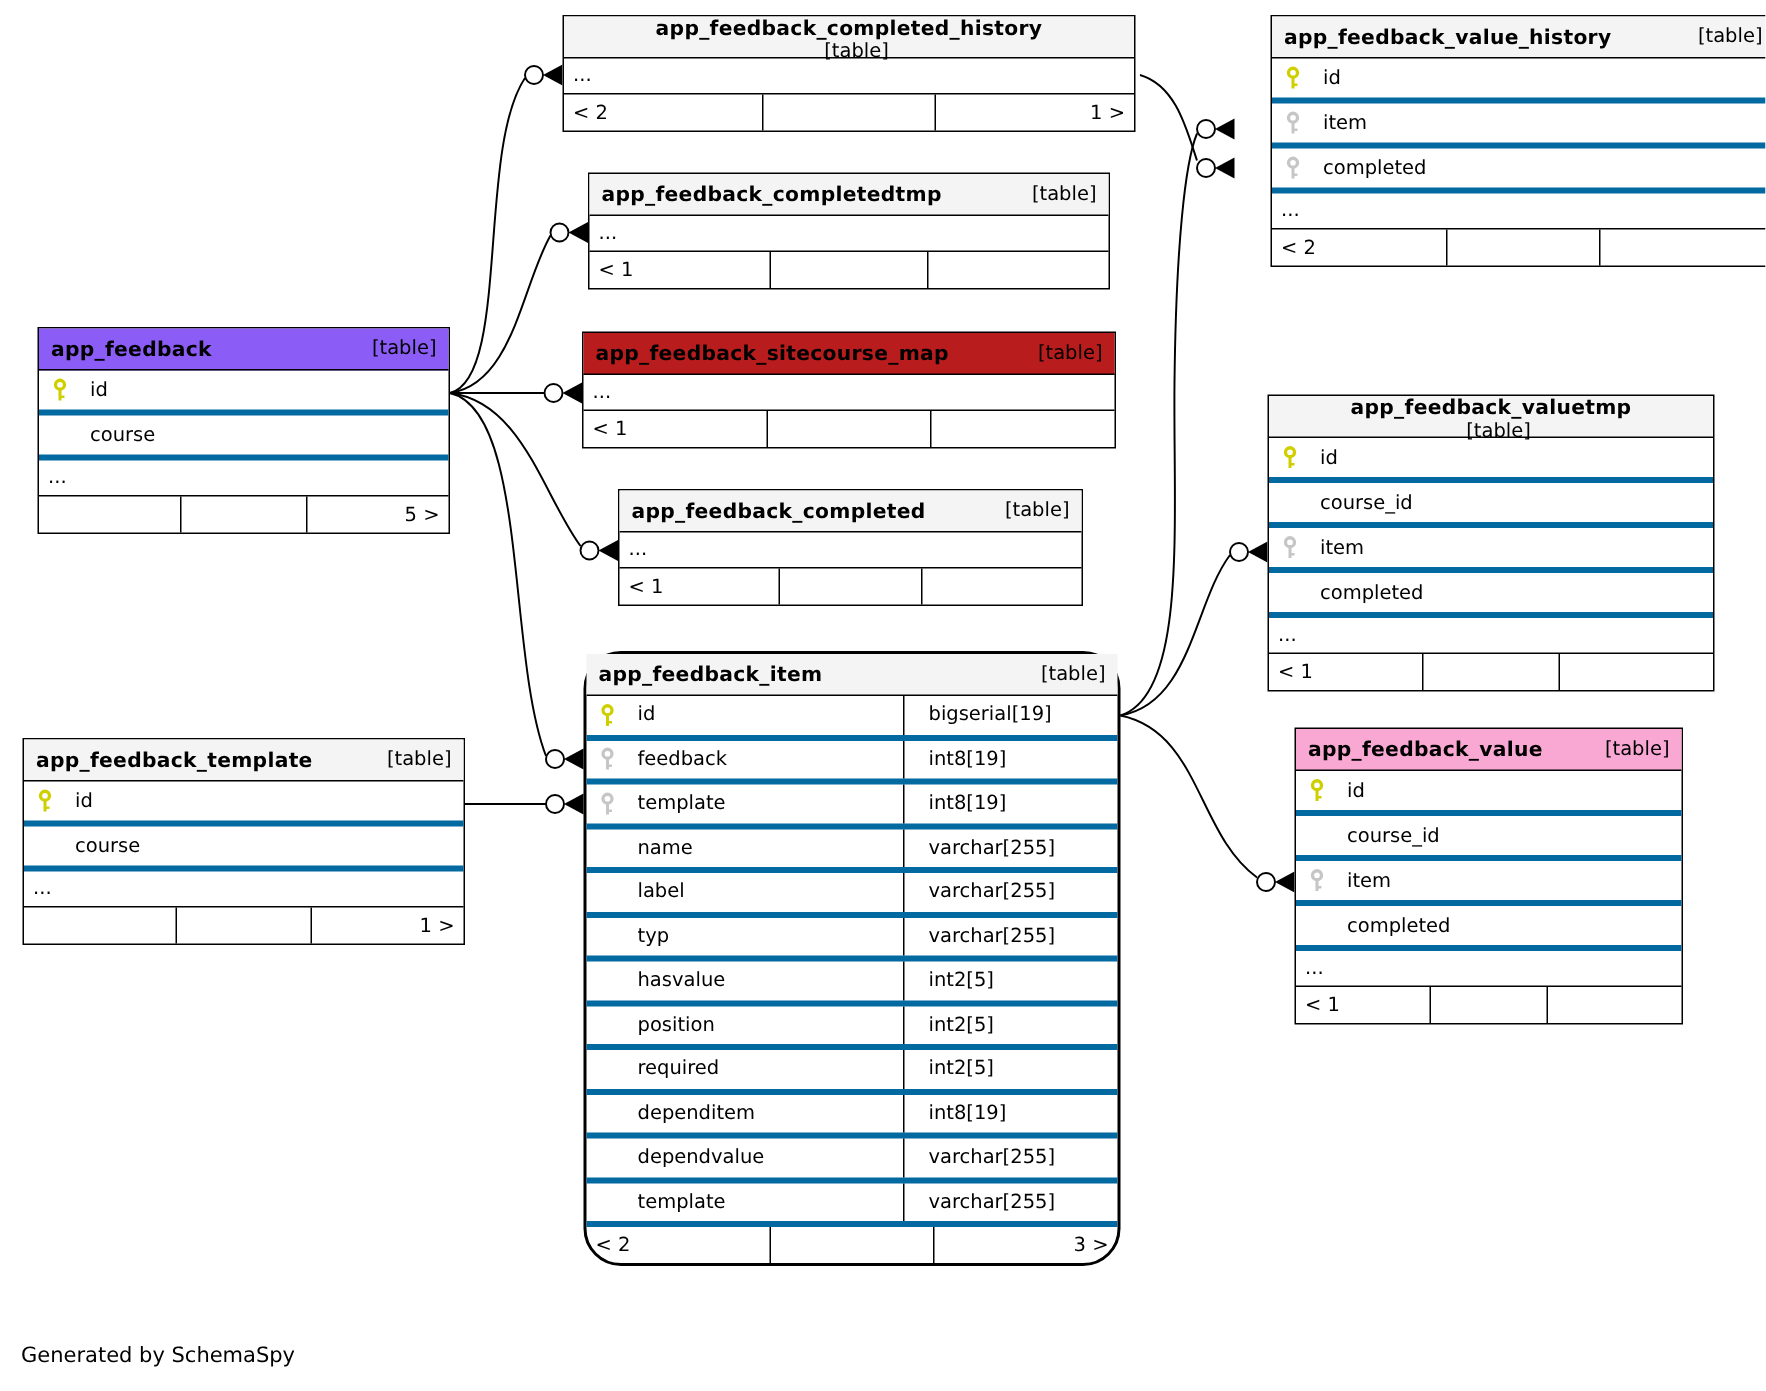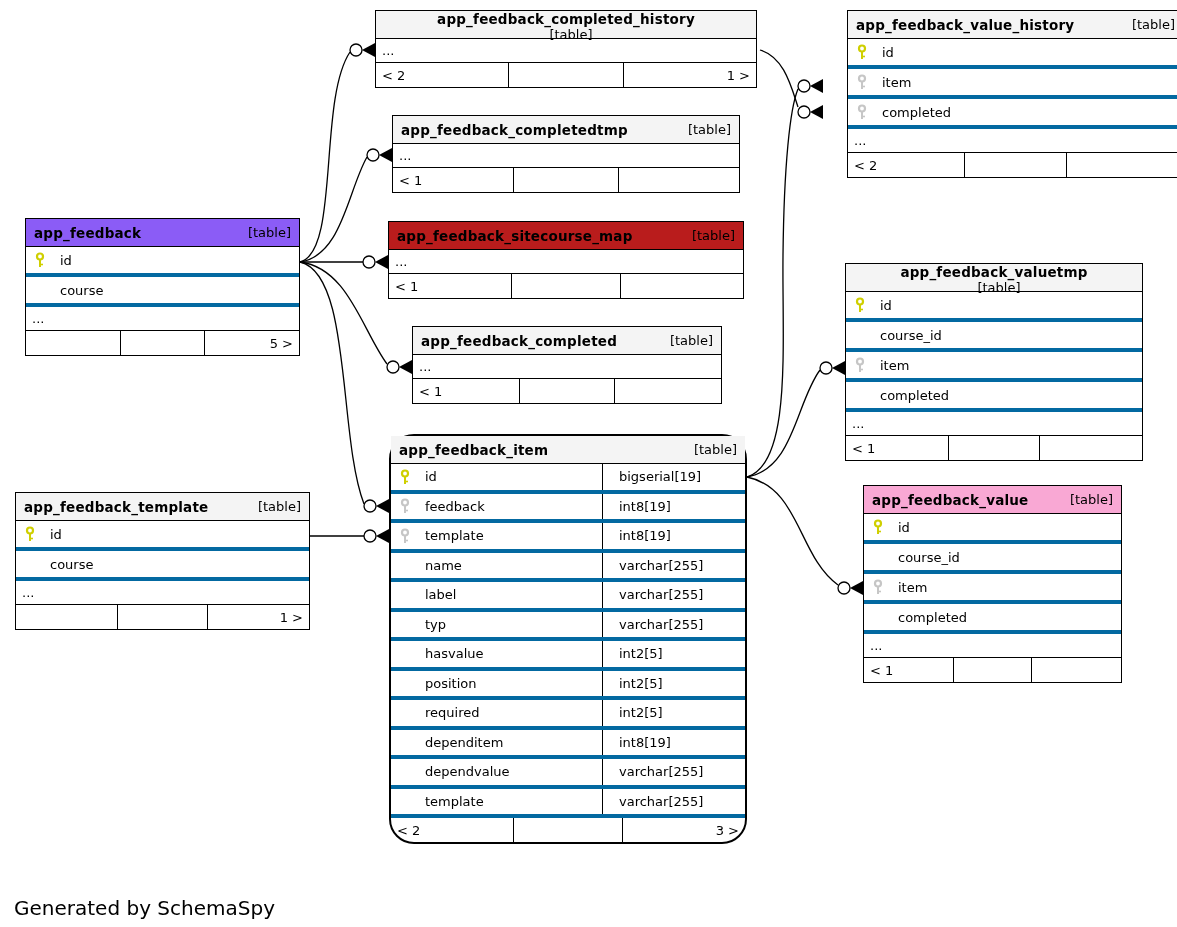--- a/index.html
+++ b/index.html
@@ -17,21 +17,21 @@
   .focus .trow{height:29.5px;}
   .kicon{flex:0 0 26px;padding-left:8px;display:flex;align-items:center;}
   .cname{font-size:13px;white-space:nowrap;}
   .typed .cname{flex:0 0 177px;}
   .ctype{font-size:13px;border-left:1px solid #000;align-self:stretch;display:flex;align-items:center;padding-left:16px;white-space:nowrap;flex:1;}
   .erow{height:24px;border-bottom:1px solid #000;box-sizing:border-box;display:flex;align-items:center;padding-left:6px;font-size:13px;}
   .tfoot{display:flex;height:24px;font-size:13px;}
   .tfoot span{flex:1;display:flex;align-items:center;padding:0 6px;box-sizing:border-box;border-right:1px solid #000;white-space:nowrap;}
   .tfoot span:last-child{border-right:none;justify-content:flex-end;}
   .tfoot span:nth-child(2){flex:0.86;}
-  #footer-note{position:absolute;left:14px;top:896px;font-size:20px;z-index:2;}
+  #footer-note{position:absolute;left:14px;top:896px;font-size:14px;z-index:2;}
 </style>
 </head>
 <body>
 
 <div id="canvas">
 
   <svg id="edges" width="1177" height="927">
     <g>
       <path d="M300,262 C340,252 318,100 350,52"></path>
         <circle cx="356" cy="50" r="6"></circle>

